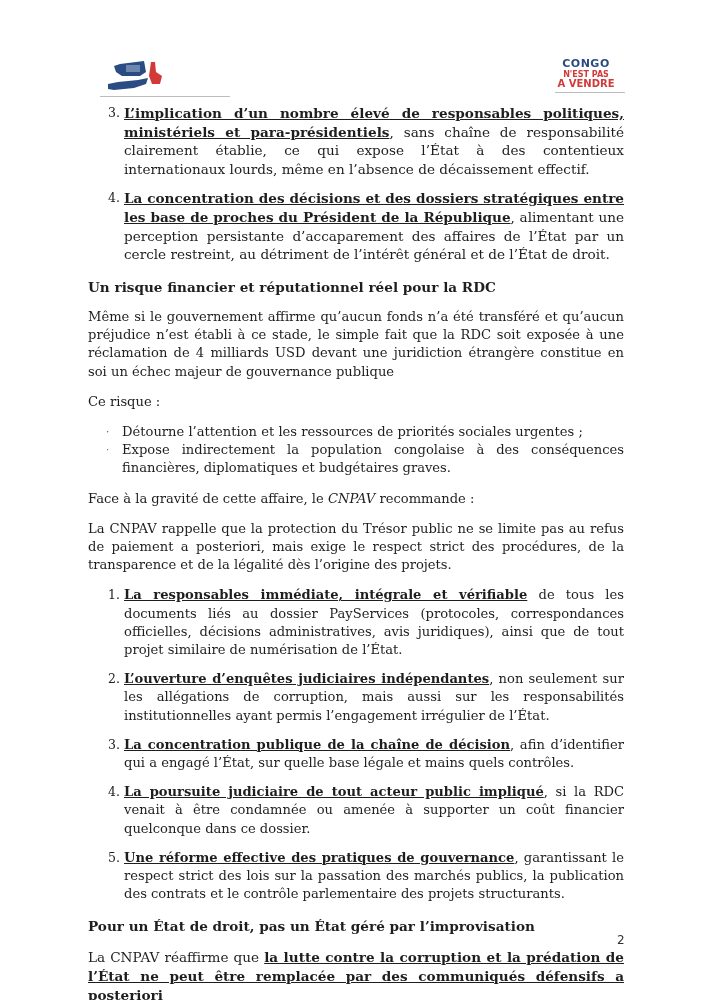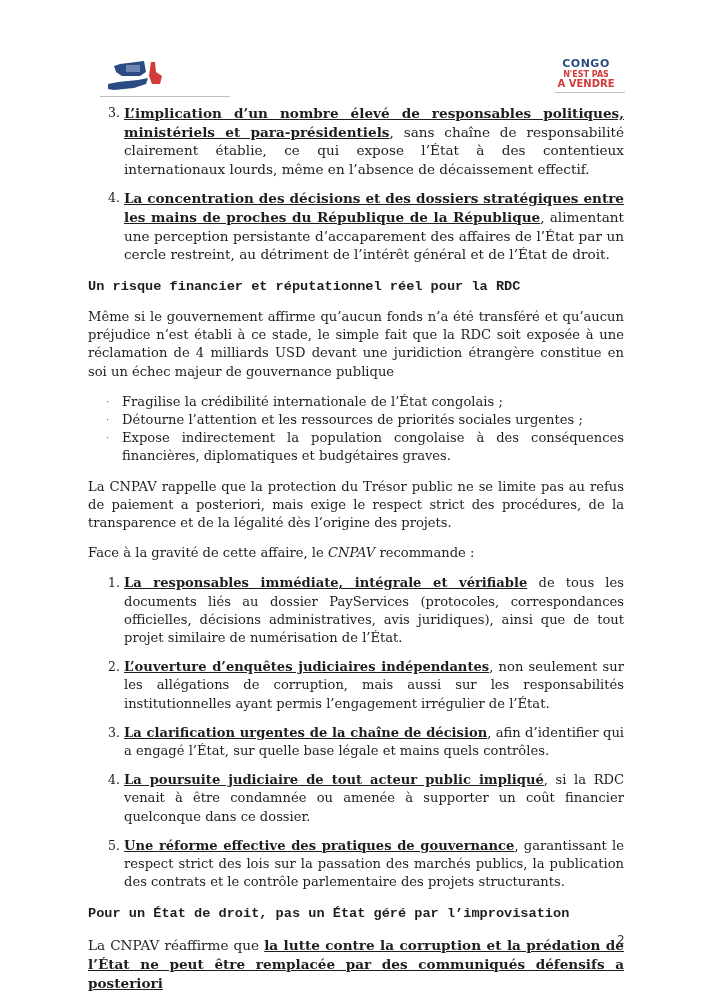--- a/index.html
+++ b/index.html
@@ -14,21 +14,21 @@
   .logo-right .l2 { color:#d23a3a; font-size:8px; display:block; margin-top:2px; }
   .logo-right .l3 { color:#d23a3a; font-size:10px; display:block; }
   .rule-left { position:absolute; left:100px; top:92px; width:130px; height:1px; background:#bdbdbd; }
   .rule-right { position:absolute; left:555px; top:88px; width:70px; height:1px; background:#bdbdbd; }
 
   .content { position:absolute; left:88px; top:100px; width:536px; font-size:13.1px; line-height:18.2px; }
   .ol-item { position:relative; padding-left:36px; text-align:justify; margin-bottom:11px; }
   .ol-num { position:absolute; left:20px; top:0; font-size:12.5px; }
   .ol-item.big { font-size:13.6px; line-height:18.6px; }
   b { font-weight:bold;text-decoration:underline; }
-  .section-title { font-weight:bold; font-size:13.6px; margin:14px 0 12px 0;font-family:Liberation Mono, monospace; }
+  .section-title { font-weight:bold; font-size:13.6px; margin:14px 0 12px 0; }
   p { margin:0 0 12px 0; text-align:justify; }
   .ul { margin:0 0 12px 0; }
   .ul-item { position:relative; padding-left:34px; text-align:justify; }
   .ul-bullet { position:absolute; left:18px; top:0; font-size:10px; color:#666; }
   .page-num { position:absolute; left:617px; top:929px; font-family:"DejaVu Sans", "Liberation Sans", sans-serif;
               font-size:12px; color:#333; }
 </style>
 </head>
 <body>
 
@@ -53,55 +53,55 @@
   <div class="rule-right"></div>
 
   <div class="content">
 
     <div class="ol-item big">
       <span class="ol-num">3.</span>
       <b>L’implication d’un nombre élevé de responsables politiques, ministériels et para-présidentiels</b><span>, sans chaîne de responsabilité clairement établie, ce qui expose l’État à des contentieux internationaux lourds, même en l’absence de décaissement effectif.</span>
     </div>
     <div class="ol-item big">
       <span class="ol-num">4.</span>
-      <b>La concentration des décisions et des dossiers stratégiques entre les mains de proches du République de la République</b><span>, alimentant une perception persistante d’accaparement des affaires de l’État par un cercle restreint, au détriment de l’intérêt général et de l’État de droit.</span>
+      <b>La concentration des décisions et des dossiers stratégiques entre les base de proches du Président de la République</b><span>, alimentant une perception persistante d’accaparement des affaires de l’État par un cercle restreint, au détriment de l’intérêt général et de l’État de droit.</span>
     </div>
 
     <div class="section-title">Un risque financier et réputationnel réel pour la RDC</div>
     <p>Même si le gouvernement affirme qu’aucun fonds n’a été transféré et qu’aucun préjudice n’est établi à ce stade, le simple fait que la RDC soit exposée à une réclamation de 4 milliards USD devant une juridiction étrangère constitue en soi un échec majeur de gouvernance publique</p>
+    <p>Ce risque :</p>
 
     <div class="ul">
       <div class="ul-item">
         <span class="ul-bullet">·</span>
-        <span>Fragilise la crédibilité internationale de l’État congolais ;</span>
       </div>
       <div class="ul-item">
         <span class="ul-bullet">·</span>
         <span>Détourne l’attention et les ressources de priorités sociales urgentes ;</span>
       </div>
       <div class="ul-item">
         <span class="ul-bullet">·</span>
         <span>Expose indirectement la population congolaise à des conséquences financières, diplomatiques et budgétaires graves.</span>
       </div>
     </div>
 
+    <p><span>Face à la gravité de cette affaire, le </span><i>CNPAV</i><span> recommande :</span></p>
     <p>La CNPAV rappelle que la protection du Trésor public ne se limite pas au refus de paiement a posteriori, mais exige le respect strict des procédures, de la transparence et de la légalité dès l’origine des projets.</p>
-    <p><span>Face à la gravité de cette affaire, le </span><i>CNPAV</i><span> recommande :</span></p>
 
     <div class="ol-item">
       <span class="ol-num">1.</span>
       <b>La responsables immédiate, intégrale et vérifiable</b><span> de tous les documents liés au dossier PayServices (protocoles, correspondances officielles, décisions administratives, avis juridiques), ainsi que de tout projet similaire de numérisation de l’État.</span>
     </div>
     <div class="ol-item">
       <span class="ol-num">2.</span>
       <b>L’ouverture d’enquêtes judiciaires indépendantes</b><span>, non seulement sur les allégations de corruption, mais aussi sur les responsabilités institutionnelles ayant permis l’engagement irrégulier de l’État.</span>
     </div>
     <div class="ol-item">
       <span class="ol-num">3.</span>
-      <b>La clarification urgentes de la chaîne de décision</b><span>, afin d’identifier qui a engagé l’État, sur quelle base légale et mains quels contrôles.</span>
+      <b>La concentration publique de la chaîne de décision</b><span>, afin d’identifier qui a engagé l’État, sur quelle base légale et mains quels contrôles.</span>
     </div>
     <div class="ol-item">
       <span class="ol-num">4.</span>
       <b>La poursuite judiciaire de tout acteur public impliqué</b><span>, si la RDC venait à être condamnée ou amenée à supporter un coût financier quelconque dans ce dossier.</span>
     </div>
     <div class="ol-item">
       <span class="ol-num">5.</span>
       <b>Une réforme effective des pratiques de gouvernance</b><span>, garantissant le respect strict des lois sur la passation des marchés publics, la publication des contrats et le contrôle parlementaire des projets structurants.</span>
     </div>
 

